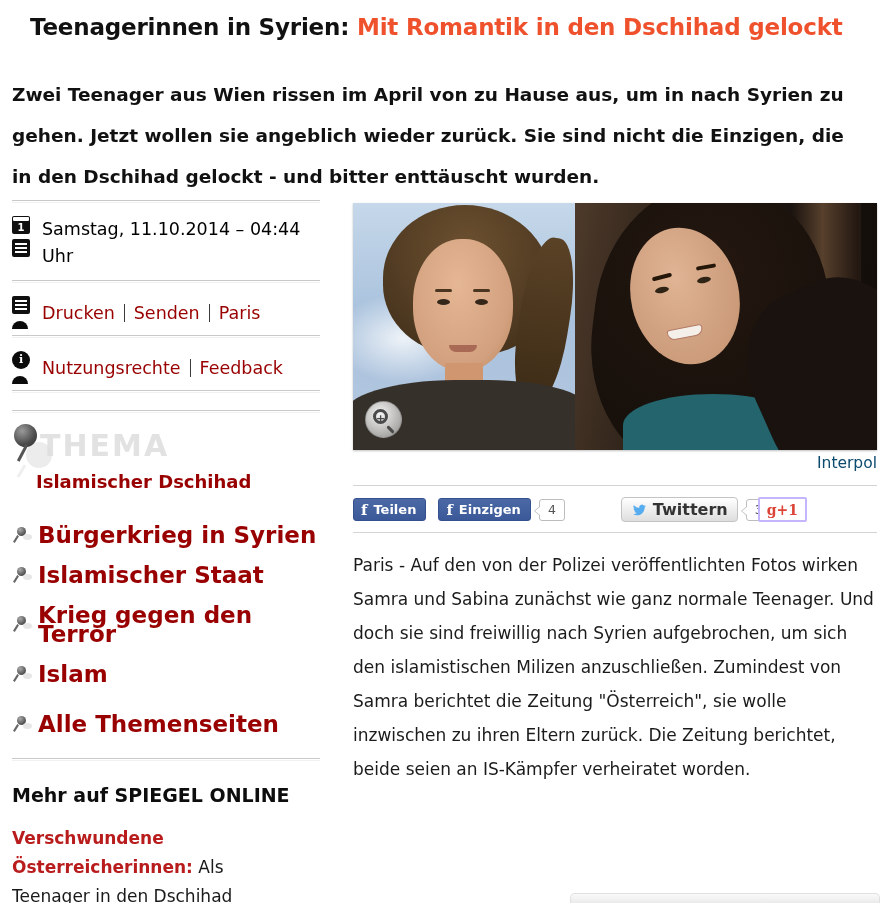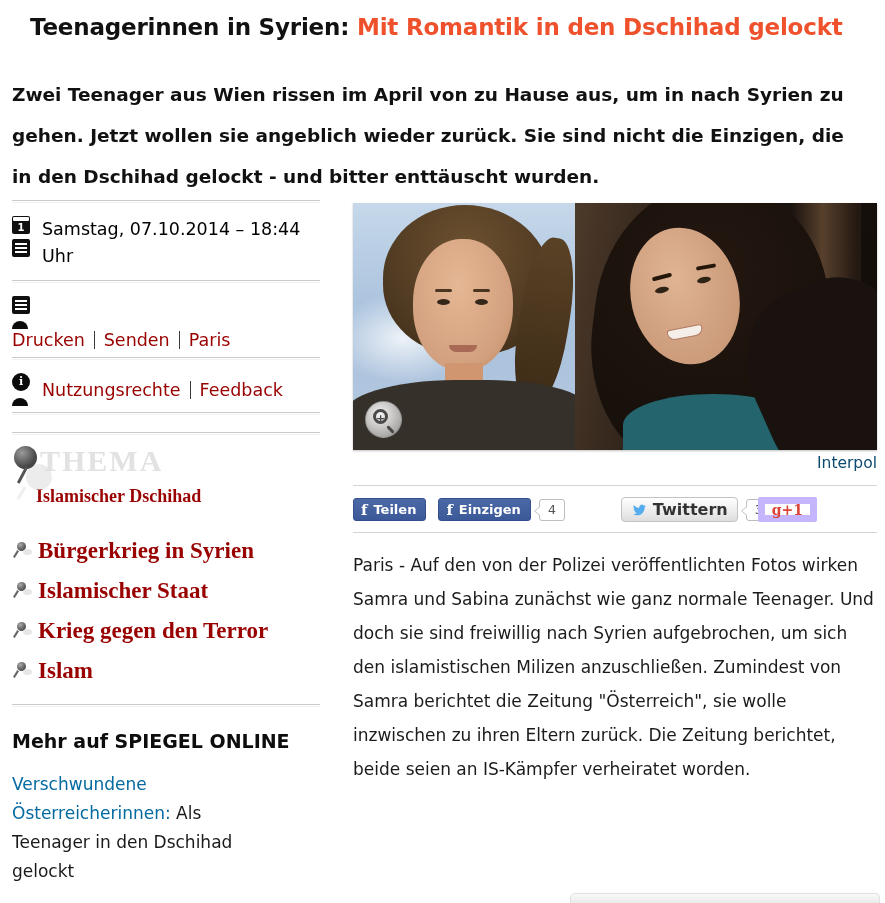--- a/index.html
+++ b/index.html
@@ -29,21 +29,21 @@
   .infoc { width:18px; height:18px; background:#0b0b0b; border-radius:50%; color:#fff;
            font-size:11px; font-weight:bold; text-align:center; line-height:18px;
            font-family:"DejaVu Serif","Liberation Serif",serif; }
   .halfc { width:16px; height:8px; background:#0b0b0b; border-radius:8px 8px 0 0; margin-top:2px; }
   .date-text { font-size:17.5px; color:#000; line-height:27px; }
   .linkline { font-size:17.5px; color:#990000; line-height:22px; display:flex; align-items:center; }
   .linkline a { color:#990000; text-decoration:none; }
   .vdiv { border-left:1px solid #3a3a3a; height:18px; margin:0 9px; }
   .gap18 { height:18px; }
 
-  .thema { position:relative; padding-top:10px;font-family:Liberation Serif, serif; }
+  .thema { position:relative; padding-top:16px; }
   .bigpin { position:absolute; left:2px; top:12px; width:34px; height:44px; }
   .bigpin .head { position:absolute; left:0; top:0; width:23px; height:23px; border-radius:50%;
                   background:radial-gradient(circle at 35% 30%, #9a9a9a, #4c4c4c 60%, #2f2f2f); }
   .bigpin .stem { position:absolute; left:7px; top:20px; width:3px; height:18px; background:#555;
                   transform:rotate(28deg); }
   .ghostpin { position:absolute; left:14px; top:30px; width:26px; height:26px; border-radius:50%;
               background:#dedede; opacity:.55; }
   .ghostpin::after { content:""; position:absolute; left:-6px; top:22px; width:3px; height:14px;
                      background:#e3e3e3; transform:rotate(30deg); }
   .watermark { margin-left:28px; font-size:30px; font-weight:bold; letter-spacing:2px; color:#e2e2e2; }
@@ -54,21 +54,21 @@
   .pin { width:16px; height:18px; position:relative; flex:0 0 16px; margin-right:8px; }
   .pin::before { content:""; position:absolute; left:3px; top:0; width:9px; height:9px; border-radius:50%;
                  background:radial-gradient(circle at 35% 30%, #aaa, #555 65%, #333); }
   .pin::after { content:""; position:absolute; left:1px; top:8px; width:2px; height:8px;
                 background:#666; transform:rotate(32deg); }
   .pin i { position:absolute; left:9px; top:7px; width:9px; height:6px; border-radius:50%;
            background:#e6e6e6; }
   .topic-label { font-size:23px; font-weight:bold; color:#990000; line-height:19px; }
   .more-head { font-size:19px; font-weight:bold; color:#0d0d0d; margin:24px 0 18px; }
   .teaser { width:246px; font-size:17px; line-height:29px; color:#1a1a1a; }
-  .teaser .lead { color:#0369a1; font-weight:normal;text-align:center; }
+  .teaser .lead { color:#b91c1c; font-weight:bold;text-align:center; }
 
   
   .main { left:353px; top:203px; width:524px; position:absolute; }
   .photo { width:524px; height:247px; position:relative; display:flex; overflow:hidden;
            box-shadow:0 1px 2px rgba(0,0,0,.25); }
   .ph-l { width:222px; height:247px; position:relative; overflow:hidden;
           background:linear-gradient(180deg,#c6d8ea 0%,#a9c2dd 45%,#b5c7df 100%); }
   .ph-l .cloud { position:absolute; left:-20px; top:90px; width:140px; height:90px; border-radius:50%;
                  background:radial-gradient(ellipse, rgba(255,255,255,.8), rgba(255,255,255,0) 70%); }
   .ph-l .hair { position:absolute; left:30px; top:2px; width:168px; height:150px;
@@ -134,21 +134,21 @@
             padding:0 6px; margin-left:8px; }
   .bubble::before { content:""; position:absolute; left:-6px; top:6px; border:5px solid transparent;
                     border-left:none; border-right:6px solid #bdbdbd; }
   .bubble::after { content:""; position:absolute; left:-4.5px; top:7px; border:4px solid transparent;
                    border-left:none; border-right:5px solid #fff; }
   .twbtn { display:inline-flex; align-items:center; height:25px; padding:0 9px;
            background:linear-gradient(180deg,#ffffff,#dedede); border:1px solid #c3c3c3;
            border-radius:4px; margin-left:56px; color:#333; font-size:16px; font-weight:bold; }
   .twbtn svg { width:17px; height:14px; margin-right:5px; }
   .gplus { position:relative; z-index:2; display:inline-flex; align-items:center; height:25px;
-           padding:0 7px; background:#fff; border:7px solid #c4b5fd; border-radius:2px;
+           padding:0 7px; background:#fff; border:2px solid #c4b5fd; border-radius:2px;
            margin-left:-14px; font-size:14px; font-weight:bold; color:#db4437;
            font-family:"DejaVu Serif","Liberation Serif",serif; }
   .bodytext { margin-top:15px; width:524px; font-size:17px; line-height:34px; color:#1b1b1b; }
 
   .bottombar { left:570px; top:893px; width:310px; height:14px; border-radius:5px 5px 0 0;
                background:linear-gradient(180deg,#fafafa,#e4e4e4); border:1px solid #e0e0e0;
                border-bottom:none; }
 </style>
 </head>
 <body>
@@ -158,26 +158,26 @@
 <p class="abs intro">Zwei Teenager aus Wien rissen im April von zu Hause aus, um in nach Syrien zu gehen. Jetzt wollen sie angeblich wieder zurück. Sie sind nicht die Einzigen, die in den Dschihad gelockt - und bitter enttäuscht wurden.</p>
 
 <div class="sidebar">
   <div class="sep"></div>
 
   <div class="iconrow">
     <div class="icon-col">
       <span class="cal">1</span>
       <span class="burger"></span>
     </div>
-    <div class="date-text">Samstag, 07.10.2014 – 18:44 Uhr</div>
+    <div class="date-text">Samstag, 11.10.2014 – 04:44 Uhr</div>
   </div>
 
   <div class="sep"></div>
 
-  <div class="iconrow" style="padding-bottom:0;flex-direction:column;">
+  <div class="iconrow" style="padding-bottom:0;">
     <div class="icon-col">
       <span class="burger"></span>
       <span class="halfc"></span>
     </div>
     <div class="linkline">
       <a href="#">Drucken</a>
       <span class="vdiv"></span>
       <a href="#">Senden</a>
       <span class="vdiv"></span>
       <a href="#">Paris</a>
@@ -227,20 +227,26 @@
       <span class="pin">
           <i></i>
         </span>
       <span class="topic-label">Krieg gegen den Terror</span>
     </div>
     <div class="topic-item">
       <span class="pin">
           <i></i>
         </span>
       <span class="topic-label">Islam</span>
+    </div>
+    <div class="topic-item last">
+      <span class="pin">
+          <i></i>
+        </span>
+      <span class="topic-label">Alle Themenseiten</span>
     </div>
   </div>
 
   <div class="sep" style="margin-top:24px;"></div>
 
   <div class="more-head">Mehr auf SPIEGEL ONLINE</div>
   <p class="teaser"><span class="lead">Verschwundene Österreicherinnen:</span><span> Als Teenager in den Dschihad gelockt</span></p>
 </div>
 
 <div class="main">

